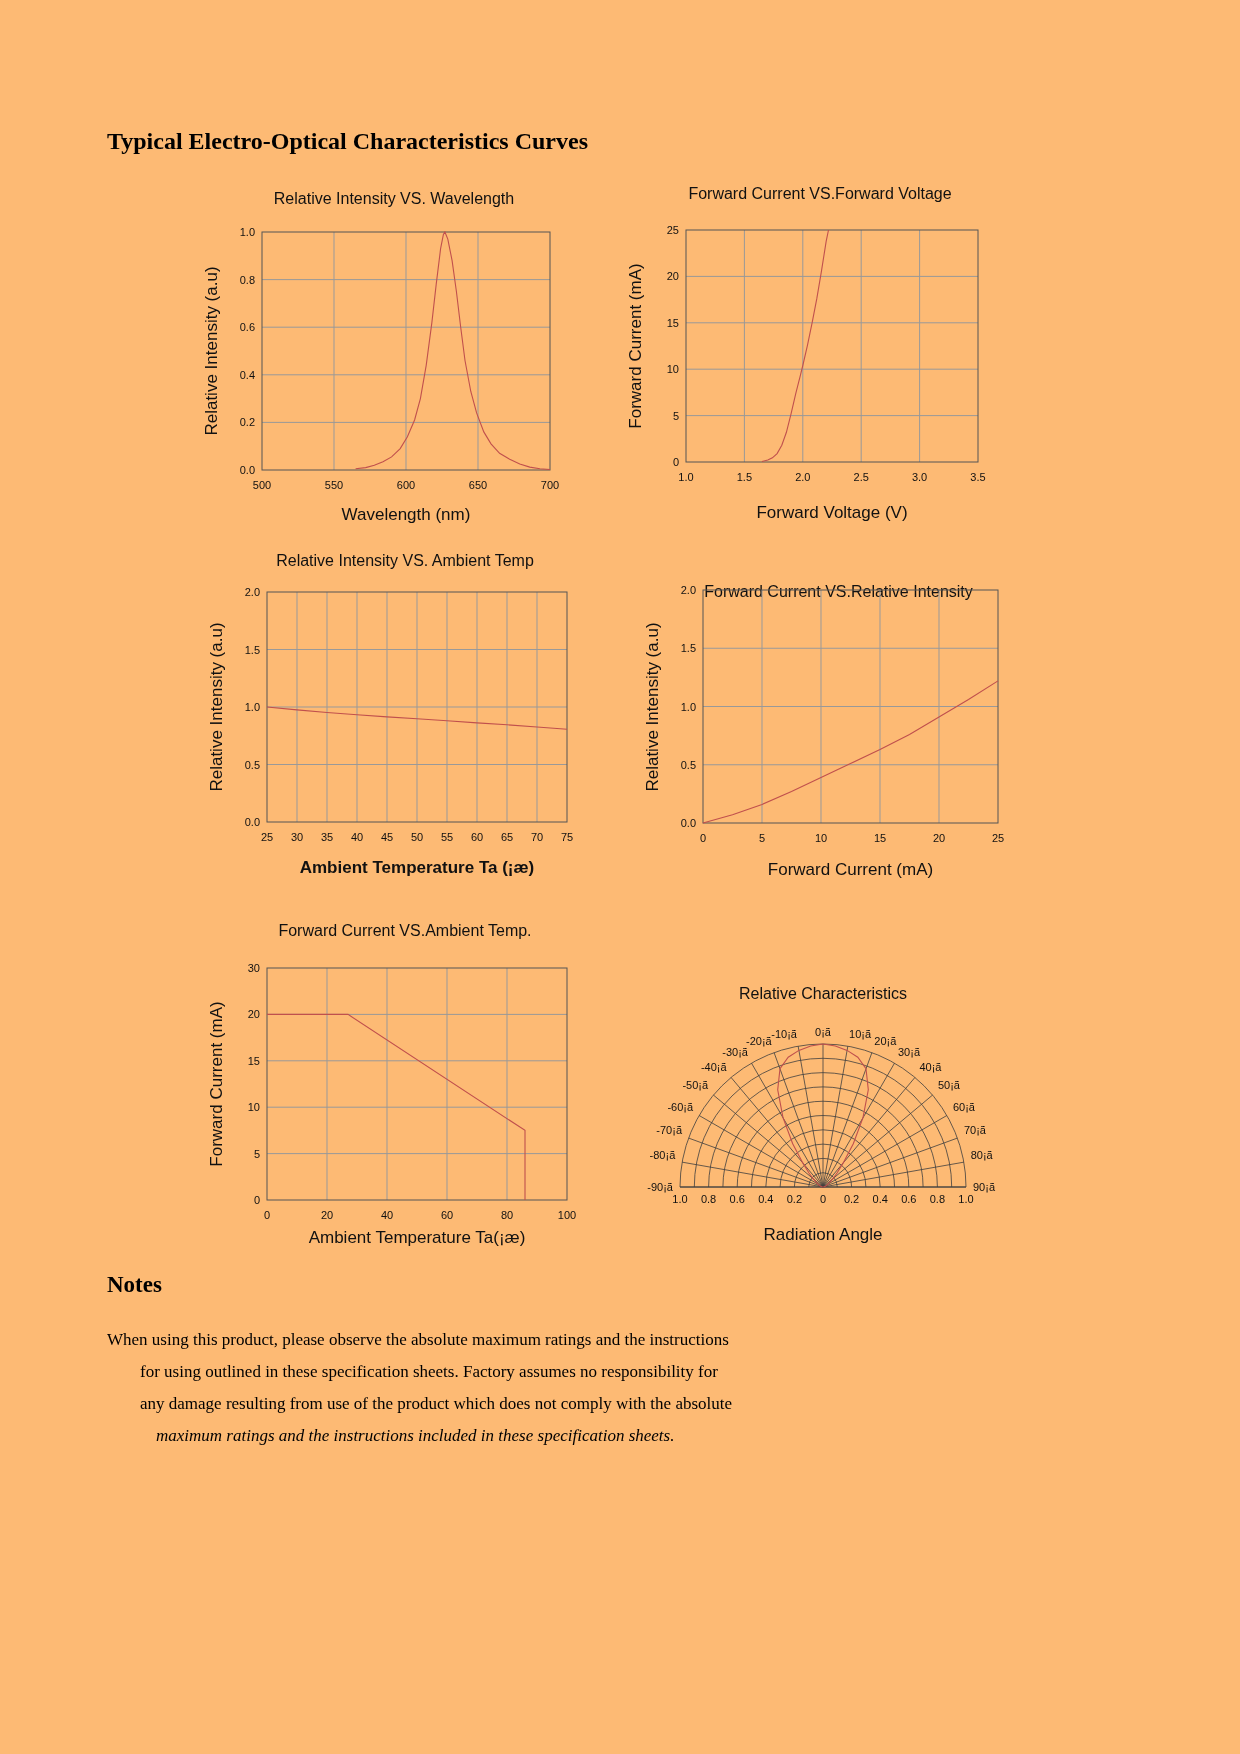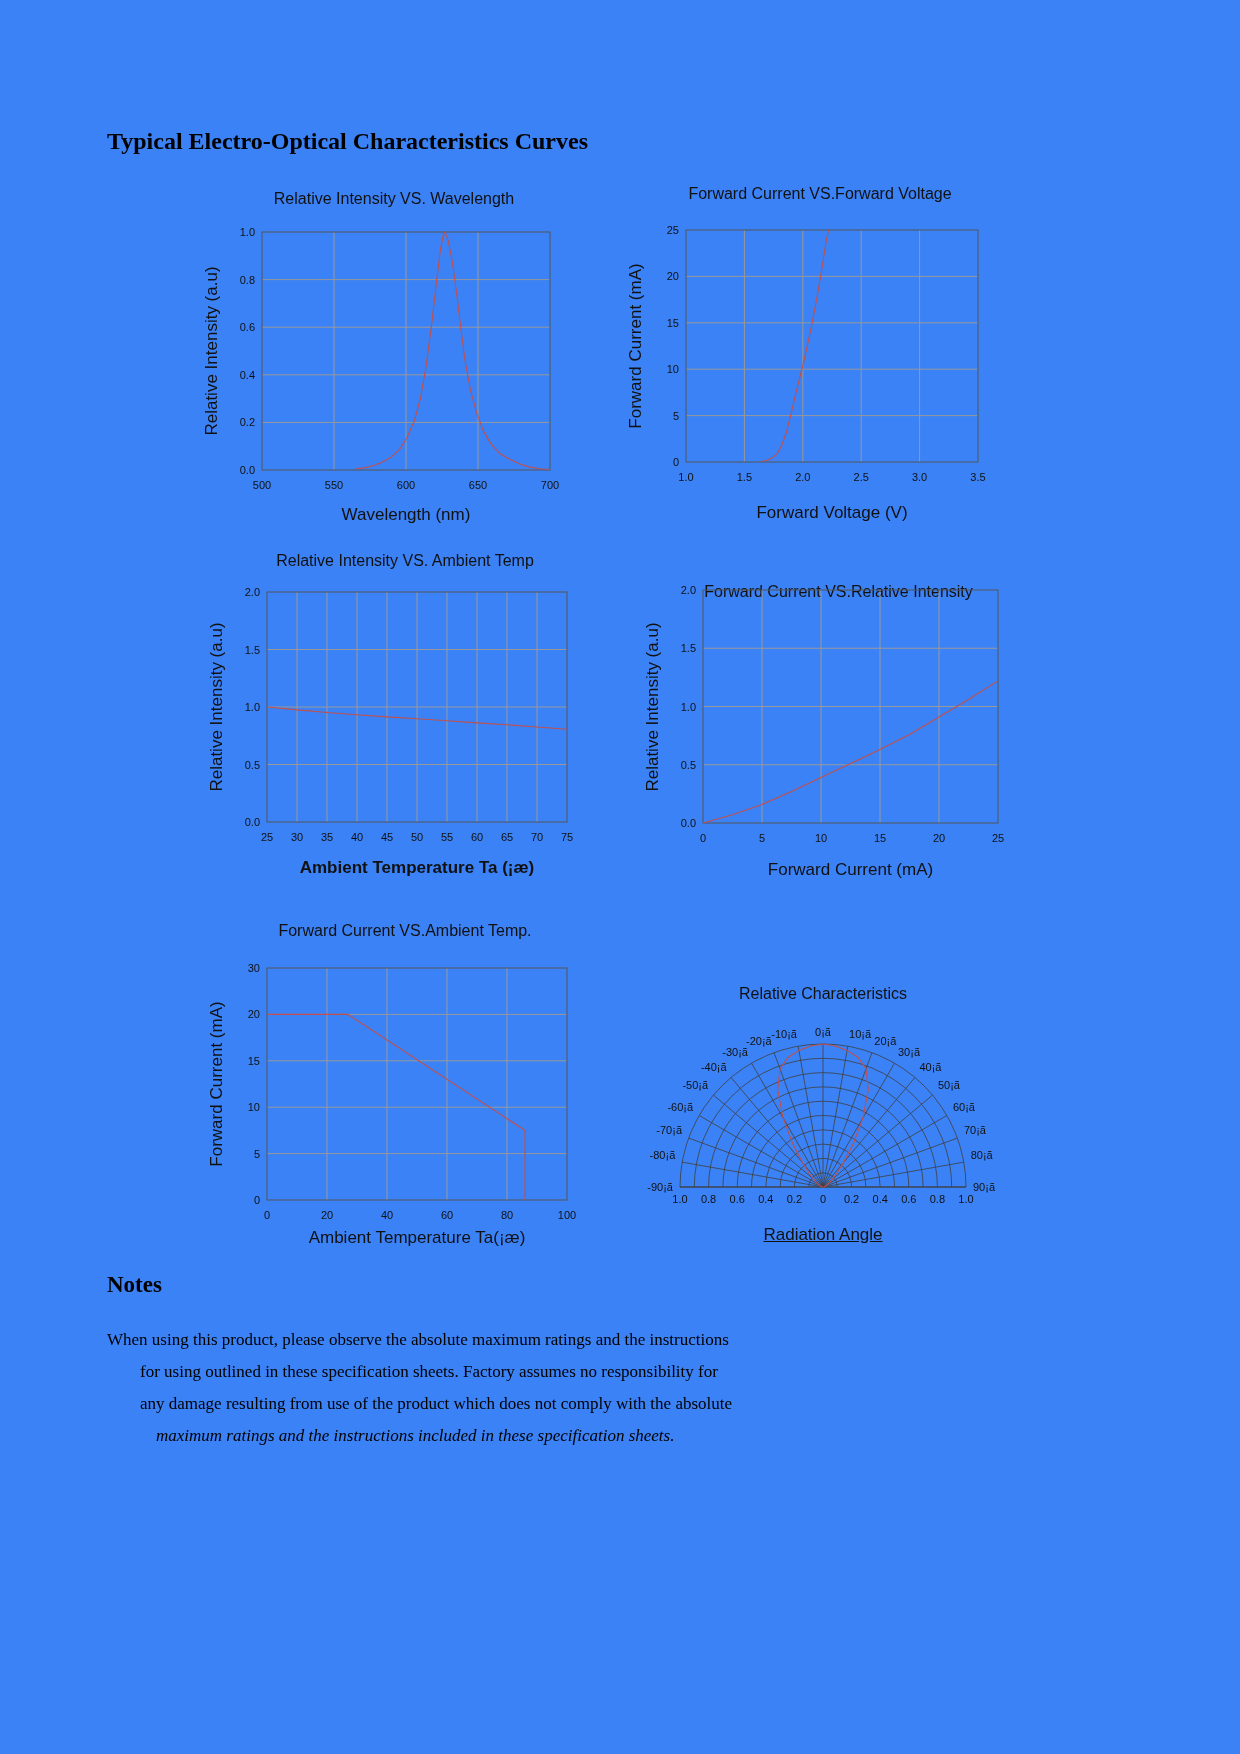--- a/index.html
+++ b/index.html
@@ -1,16 +1,16 @@
 <!DOCTYPE html>
 <html><head>
 <meta charset="utf-8">
 <style>
   html,body{margin:0;padding:0;background:#e8e8e8;}
-  .page{position:relative;width:1240px;height:1754px;background:#3b82f6;margin:0 auto;overflow:hidden;
+  .page{position:relative;width:1240px;height:1754px;background:#fdba74;margin:0 auto;overflow:hidden;
         font-family:"Liberation Sans",sans-serif;}
   .main-title{position:absolute;left:107px;top:128px;margin:0;font:bold 24px "Liberation Serif",serif;color:#000;}
   .chart{position:absolute;left:0;top:0;}
   .c-title{position:absolute;font:16px "Liberation Sans",sans-serif;color:#111;white-space:nowrap;
            transform:translateX(-50%);}
   .c-xlabel{position:absolute;font:17px "Liberation Sans",sans-serif;color:#111;white-space:nowrap;
             transform:translateX(-50%);}
   .c-ylabel{position:absolute;font:17px "Liberation Sans",sans-serif;color:#111;white-space:nowrap;
             transform:translate(-50%,-50%) rotate(-90deg);}
   .c-plot{position:absolute;overflow:visible;}
@@ -240,21 +240,21 @@
         <text x="145.8" y="207" text-anchor="middle">0.4</text>
         <text x="174.4" y="207" text-anchor="middle">0.2</text>
         <text x="203" y="207" text-anchor="middle">0</text>
         <text x="231.6" y="207" text-anchor="middle">0.2</text>
         <text x="260.2" y="207" text-anchor="middle">0.4</text>
         <text x="288.8" y="207" text-anchor="middle">0.6</text>
         <text x="317.4" y="207" text-anchor="middle">0.8</text>
         <text x="346" y="207" text-anchor="middle">1.0</text>
         <polyline points="203.0,191.0 201.6,190.8 200.3,190.0 198.0,188.1 196.0,186.1 193.1,182.7 188.8,176.8 182.8,166.9 172.7,147.7 163.0,121.6 157.7,93.8 160.0,72.7 168.2,61.2 178.9,54.4 190.7,50.0 203.0,48.0 215.3,50.0 227.1,54.4 237.8,61.2 246.0,72.7 248.3,93.8 243.0,121.6 233.3,147.7 223.2,166.9 217.2,176.8 212.9,182.7 210.0,186.1 208.0,188.1 205.7,190.0 204.4,190.8 203.0,191.0" fill="none" stroke="#c0504d" stroke-width="1.1"></polyline>
       </svg>
-    <div class="c-xlabel" style="left: 823px; top: 1225px; text-decoration: underline;">Radiation Angle</div>
+    <div class="c-xlabel" style="left: 823px; top: 1225px;">Radiation Angle</div>
   </section>
 
   <section>
     <h2 class="notes-title">Notes</h2>
     <p class="notes-line nl0">When using this product, please observe the absolute maximum ratings and the instructions</p>
     <p class="notes-line nl1">for using outlined in these specification sheets. Factory assumes no responsibility for</p>
     <p class="notes-line nl2">any damage resulting from use of the product which does not comply with the absolute</p>
     <p class="notes-line nl3">maximum ratings and the instructions included in these specification sheets.</p>
   </section>
 </div>

